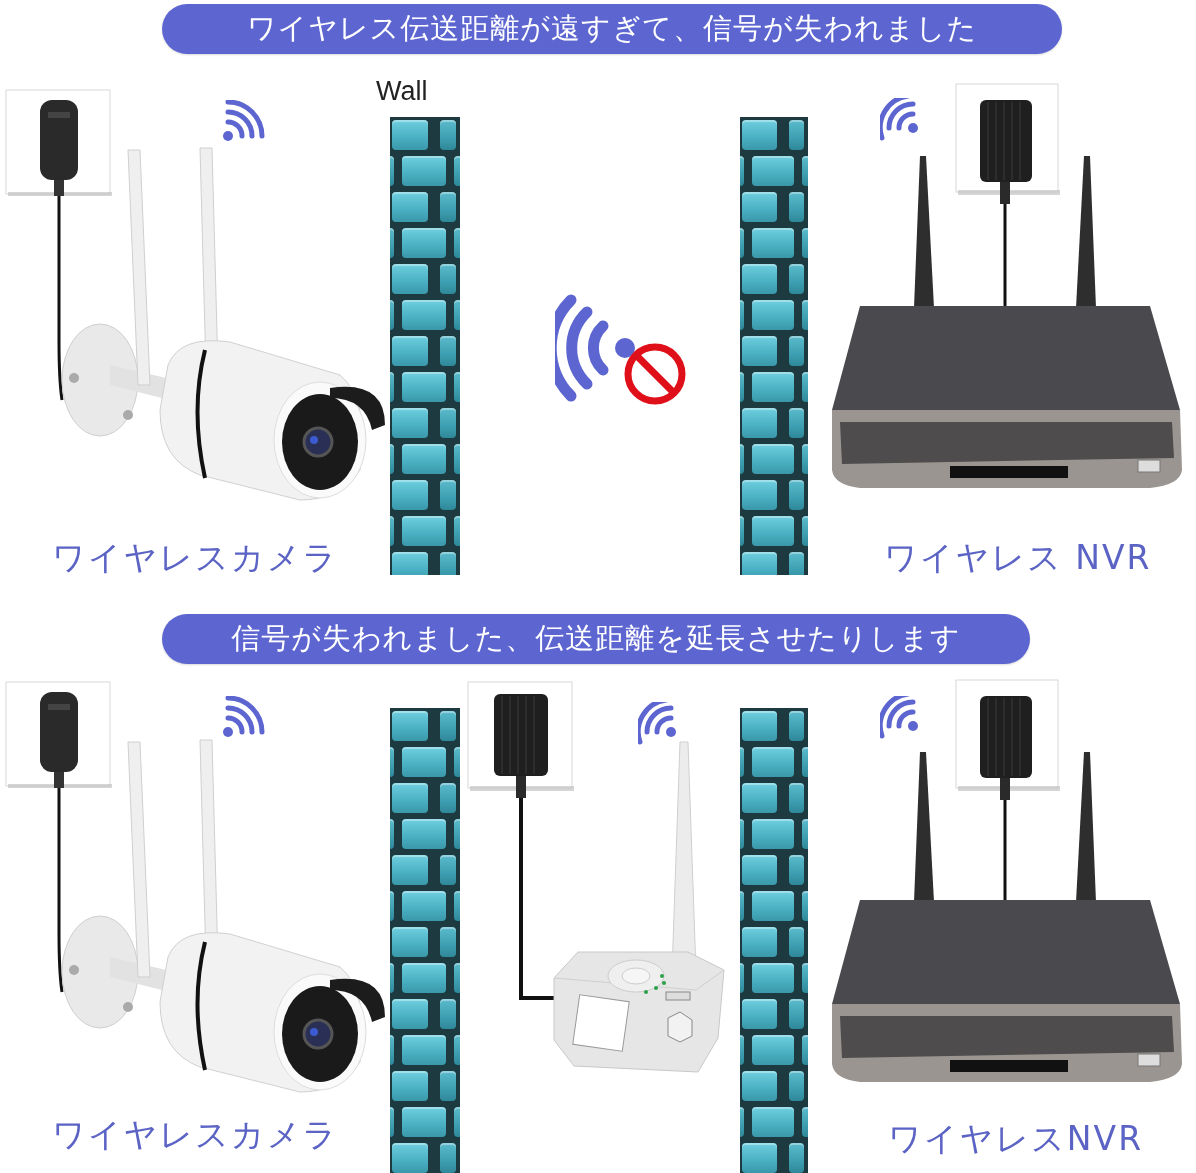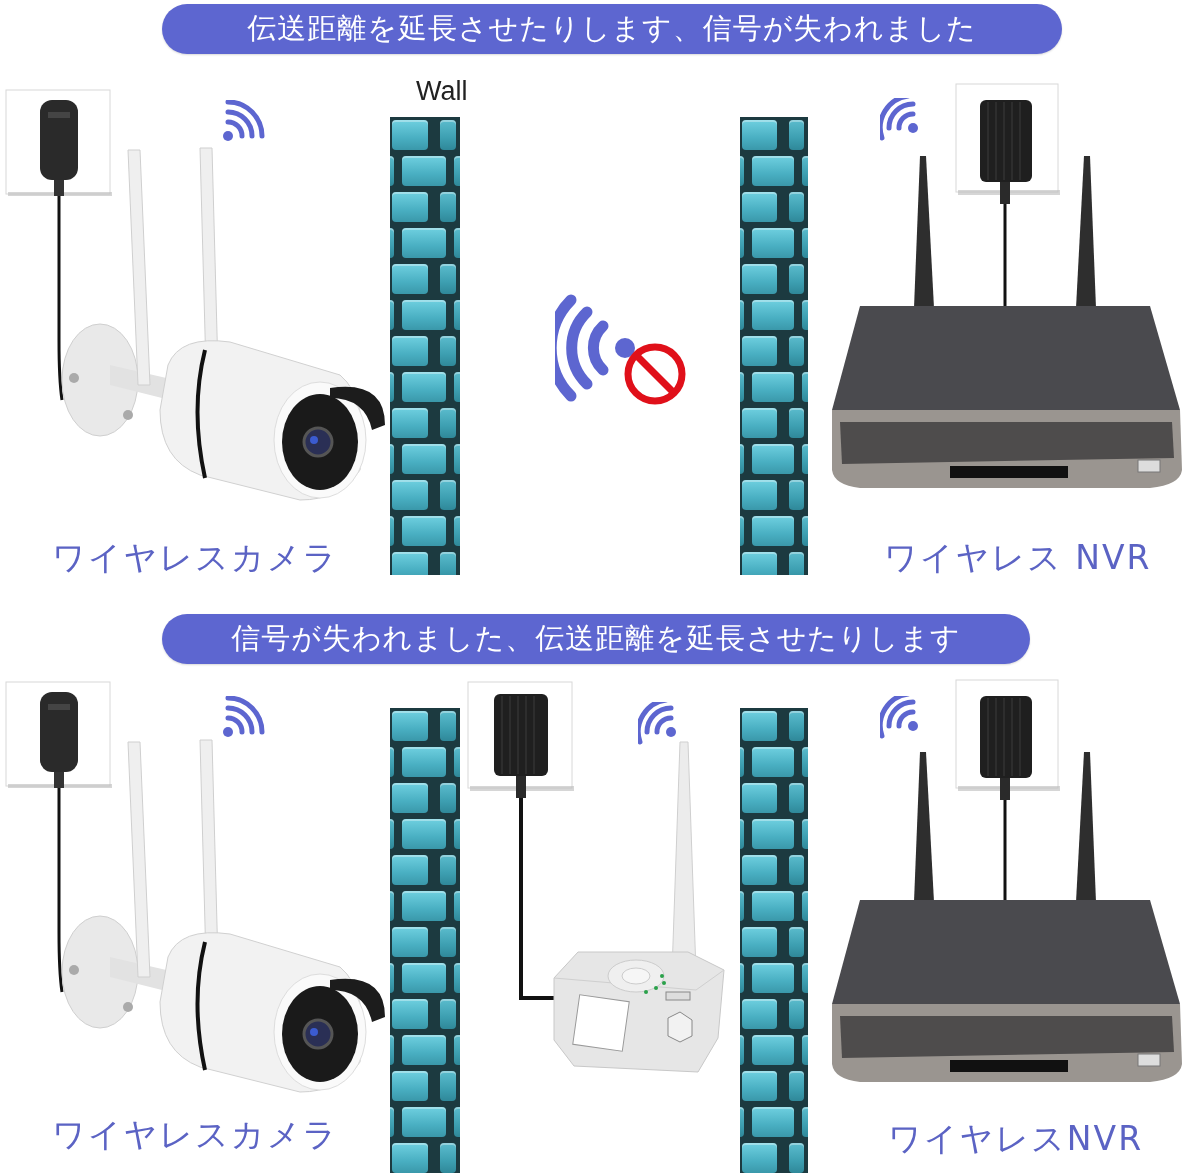--- a/index.html
+++ b/index.html
@@ -10,24 +10,24 @@
   .wall-label{position:absolute;color:#222;font-family:"Liberation Sans",sans-serif;font-size:27px;}
   .wall{position:absolute;background:#1c3a40;overflow:hidden;}
   .brick-row{position:absolute;left:0;height:36px;width:100%;}
   .brick{position:absolute;top:3px;height:30px;border-radius:4px;background:linear-gradient(180deg,#6fd0e0 0%,#49afc2 60%,#3a98aa 100%);box-shadow:inset 0 2px 0 rgba(255,255,255,.35);}
   .brick.alt{background:linear-gradient(180deg,#5bbccd 0%,#3d9fb1 60%,#2f8899 100%);}
 </style>
 </head>
 <body>
 
 <div class="banner" style="left:162px;top:4px;width:900px;height:50px;">
-  <span>伝送距離を延長させたりします、信号が失われました</span>
-</div>
-
-<div class="wall-label" style="left:416px;top:76px;">Wall</div>
+  <span>ワイヤレス伝送距離が遠すぎて、信号が失われました</span>
+</div>
+
+<div class="wall-label" style="left:376px;top:76px;">Wall</div>
 
 <div class="wall wall-gen" style="left:390px;top:117px;width:70px;height:458px;">
     <div class="brick-row" style="top: 0px;">
       <div class="brick" style="left: 2px; width: 36px;"></div>
       <div class="brick alt" style="left: 50px; width: 16px;"></div>
     </div>
     <div class="brick-row" style="top: 36px;">
       <div class="brick alt" style="left: -10px; width: 14px;"></div>
       <div class="brick" style="left: 12px; width: 44px;"></div>
       <div class="brick alt" style="left: 64px; width: 22px;"></div>

